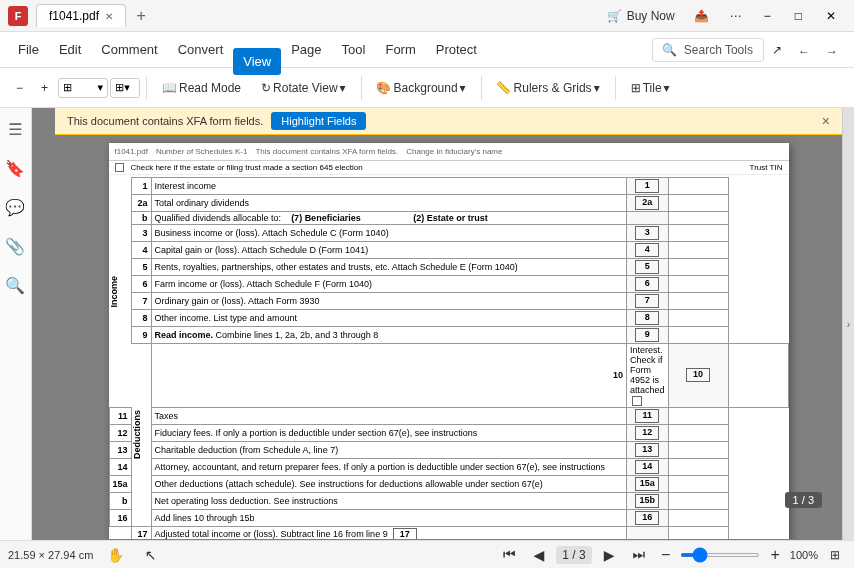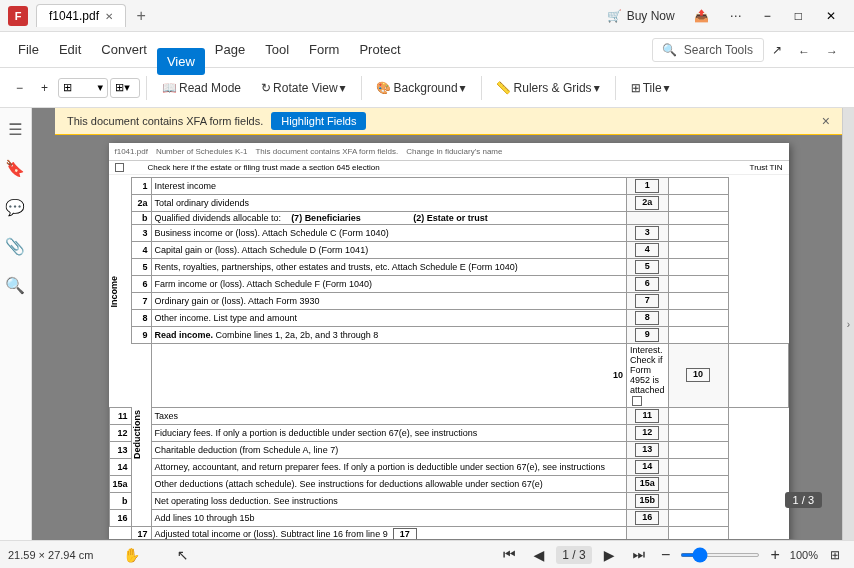--- a/index.html
+++ b/index.html
@@ -137,21 +137,21 @@
       height: 28px;
       background: #f5f5f5;
       border-top: 1px solid #ddd;
       display: flex;
       align-items: center;
       padding: 0 8px;
       gap: 8px;
       font-size: 11px;
       color: #333;
     }
-    .status-bar-left { flex: 1; display: flex; align-items: center; gap: 24px; }
+    .status-bar-left { flex: 1; display: flex; align-items: center; gap: 8px; }
     .status-bar-right { display: flex; align-items: center; gap: 6px; }
     .nav-btn { background: none; border: none; cursor: pointer; padding: 2px 6px; font-size: 14px; color: #333; }
     .page-indicator { font-size: 12px; color: #333; padding: 2px 6px; background: #e0e0e0; border-radius: 3px; }
     .zoom-slider { width: 80px; height: 4px; background: #ccc; border-radius: 2px; cursor: pointer; }
     .zoom-btn { background: none; border: none; cursor: pointer; font-size: 16px; color: #333; padding: 0 4px; }
     .fit-btn { background: none; border: none; cursor: pointer; padding: 2px 6px; font-size: 12px; color: #333; }
   </style>
 </head>
 <body>
 
@@ -175,20 +175,21 @@
     <button class="title-btn">⋯</button>
     <button class="win-btn">−</button>
     <button class="win-btn">□</button>
     <button class="win-btn close">✕</button>
   </div>
 </div>
 
 <div class="menu-bar">
   <span class="menu-item">File</span>
   <span class="menu-item">Edit</span>
+  <span class="menu-item">Comment</span>
   <span class="menu-item">Convert</span>
   <span class="menu-item active">View</span>
   <span class="menu-item">Page</span>
   <span class="menu-item">Tool</span>
   <span class="menu-item">Form</span>
   <span class="menu-item">Protect</span>
   <div class="menu-spacer"></div>
   <div class="search-tools">
     <span>🔍</span>
     <span>Search Tools</span>
@@ -260,21 +261,21 @@
     <div class="pdf-wrapper">
       <div class="pdf-page">
 
         <div style="padding: 4px 6px; border-bottom: 1px solid #ccc; font-size: 8px; color: #666; display: flex; gap: 8px; flex-wrap: wrap;">
           <span>f1041.pdf</span>
           <span>Number of Schedules K-1</span>
           <span>This document contains XFA form fields.</span>
           <span>Change in fiduciary's name</span>
         </div>
 
-        <div style="padding: 2px 6px; font-size: 8px; border-bottom: 1px solid #eee; display: flex; align-items: center; gap: 24px;">
+        <div style="padding: 2px 6px; font-size: 8px; border-bottom: 1px solid #eee; display: flex; align-items: center; gap: 7px;">
           <span style="display:inline-block;width:9px;height:9px;border:1px solid #666;"></span>
           <span>Check here if the estate or filing trust made a section 645 election</span>
           <span style="margin-left: auto;">Trust TIN</span>
         </div>
 
         <table class="form-table" style="margin-top:2px;">
           <tbody>
 
             <tr>
               <td class="no-border" rowspan="11" style="width:14px; padding:0;">

